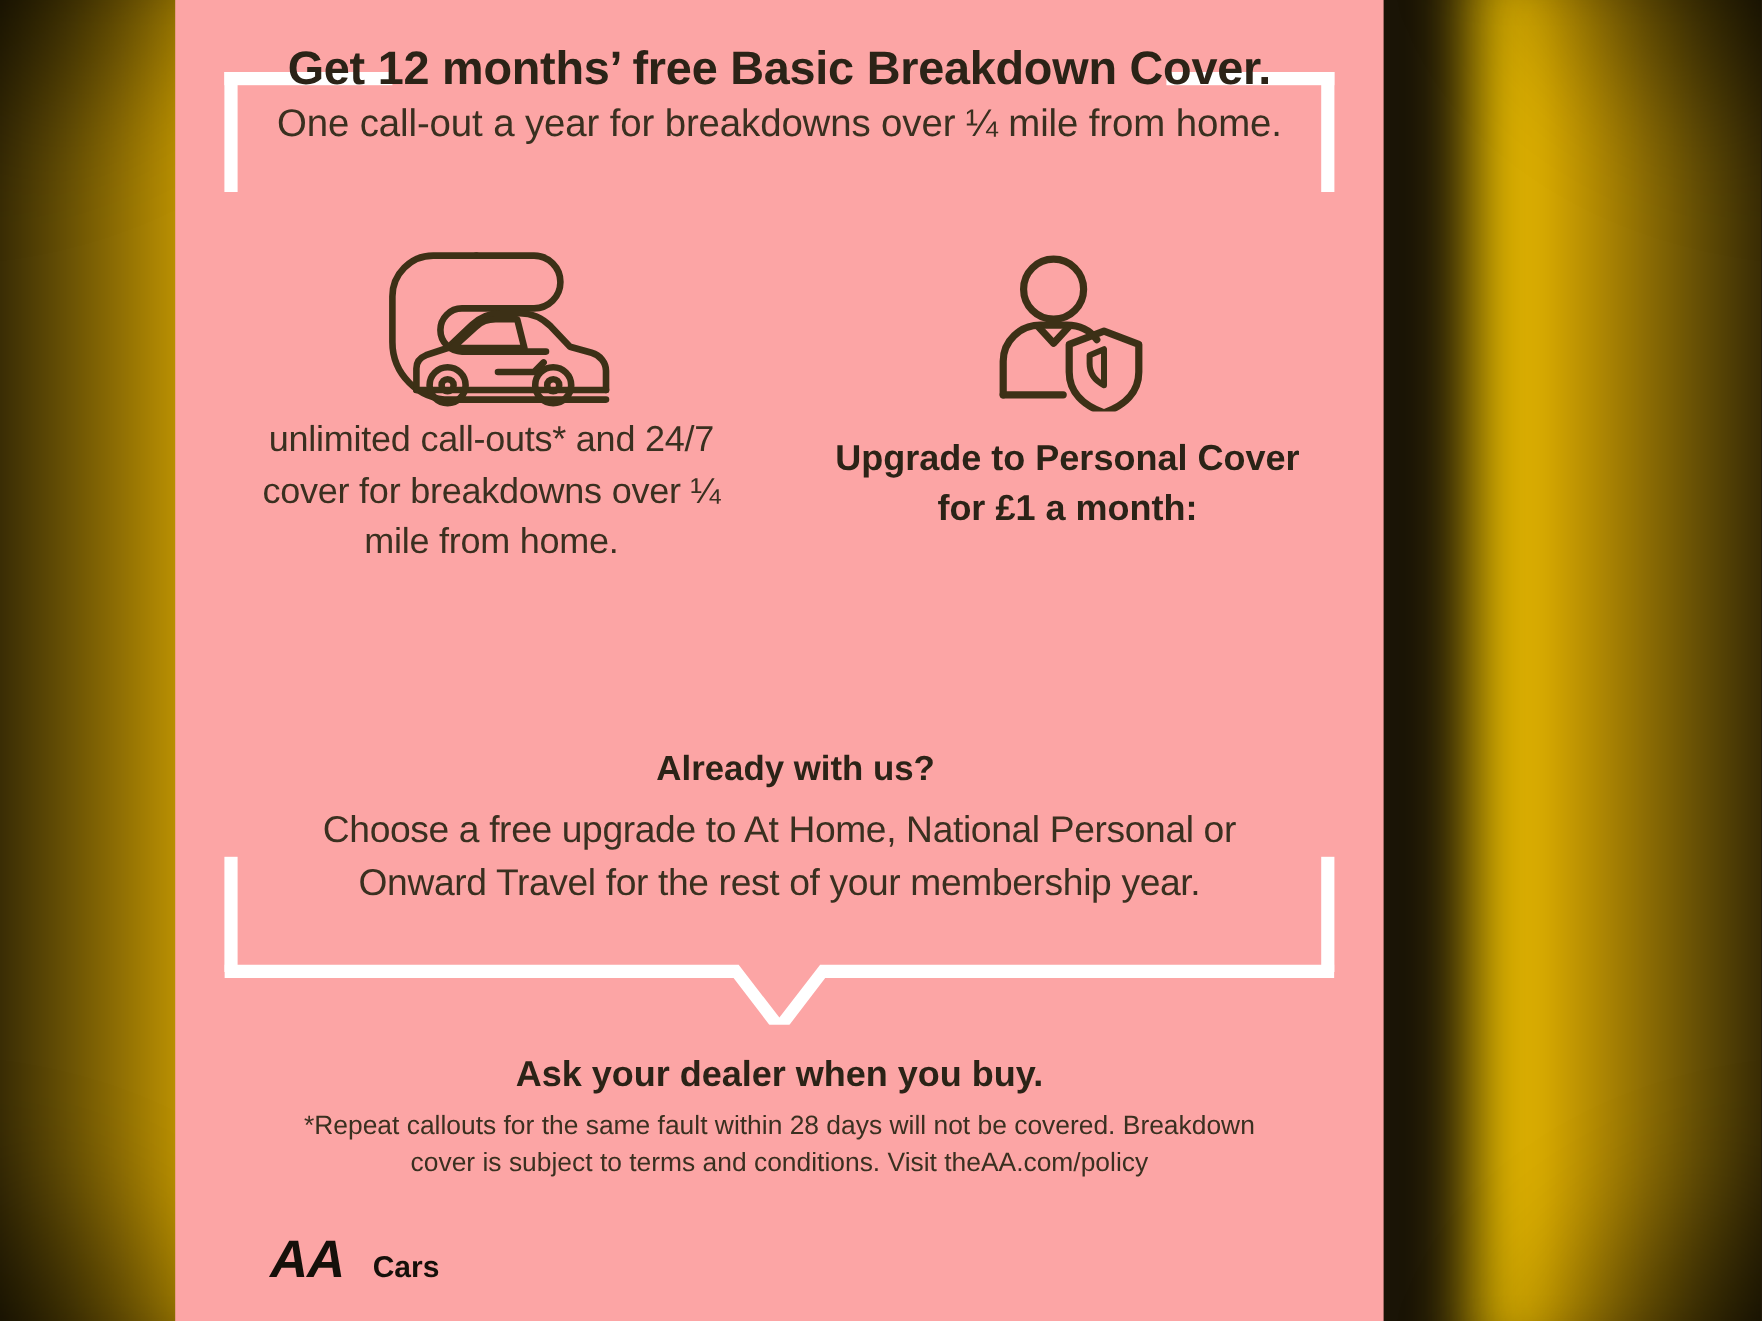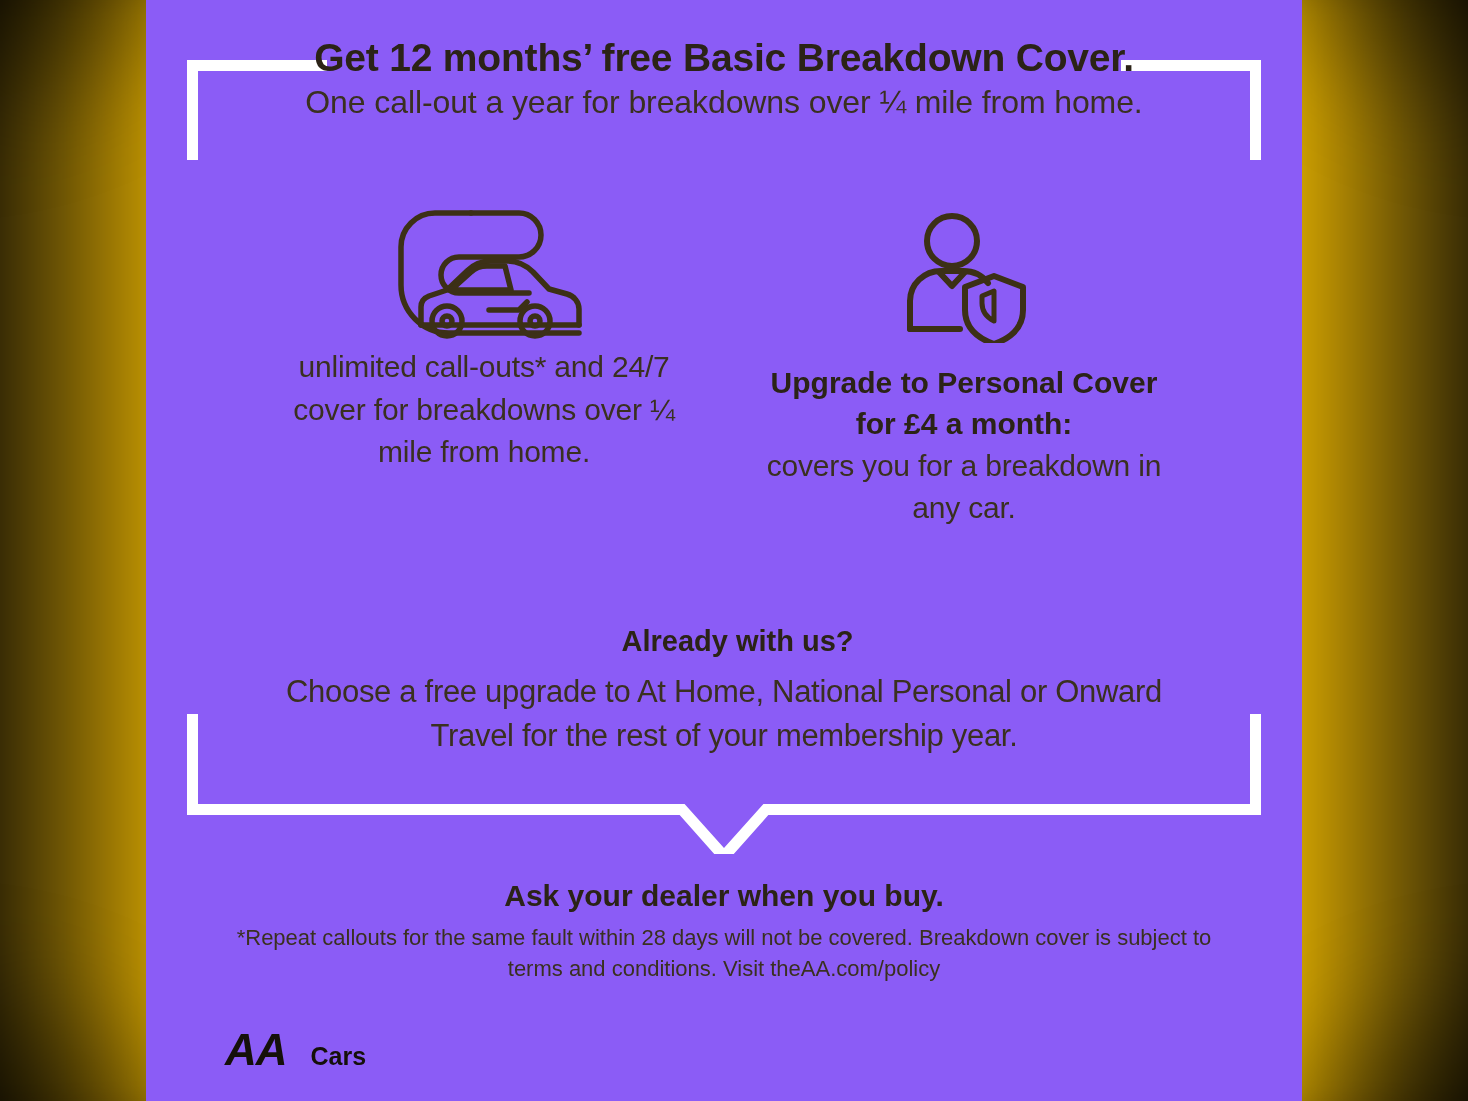--- a/index.html
+++ b/index.html
@@ -65,23 +65,23 @@
   .corner-shade.tl { left: -170px; top: -150px; background: radial-gradient(ellipse at 25% 25%, rgba(0,0,0,.92) 0%, rgba(0,0,0,0) 72%); }
   .corner-shade.bl { left: -170px; bottom: -150px; background: radial-gradient(ellipse at 25% 75%, rgba(0,0,0,.92) 0%, rgba(0,0,0,0) 72%); }
   .corner-shade.tr { right: -170px; top: -150px; background: radial-gradient(ellipse at 75% 25%, rgba(0,0,0,.92) 0%, rgba(0,0,0,0) 72%); }
   .corner-shade.br { right: -170px; bottom: -150px; background: radial-gradient(ellipse at 75% 75%, rgba(0,0,0,.92) 0%, rgba(0,0,0,0) 72%); }
 
   
   #panel {
     position: absolute;
     left: 146px;
     top: 0;
-    width: 1156px;
+    width: 1007px;
     height: 1101px;
-    background: #8b5cf6;
+    background: #fca5a5;
     overflow: hidden;
   }
 
   
   .bracket {
     position: absolute;
     pointer-events: none;
   }
   .bracket .bar {
     position: absolute;
@@ -301,22 +301,21 @@
             <path d="M16 126 V98 c0-17 14-30 31-30 h22 c10 0 19 4 25 12"></path>
             <path d="M16 126 H66"></path>
 
             <path d="M45 69 l13 14 l13 -14"></path>
 
             <path d="M100 73 l29 11 v23 c0 17-12 28-29 34 c-17-6-29-17-29-34 V84 z"></path>
 
             <path d="M100 88 v30 c-8-4-12-10-12-18 v-7 z" stroke-width="5"></path>
           </svg>
         </div>
-        <div class="col-title">Upgrade to Personal Cover for £4 a month:</div>
-        <div class="col-body">covers you for a breakdown in any car.</div>
+        <div class="col-title">Upgrade to Personal Cover for £1 a month:</div>
       </div>
 
     </div>
 
     <div class="already-title">Already with us?</div>
     <div class="already-body">Choose a free upgrade to At Home, National Personal or Onward Travel for the rest of your membership year.</div>
 
     <div class="cta">Ask your dealer when you buy.</div>
     <div class="disclaimer">*Repeat callouts for the same fault within 28 days will not be covered. Breakdown cover is subject to terms and conditions. Visit theAA.com/policy</div>
 

